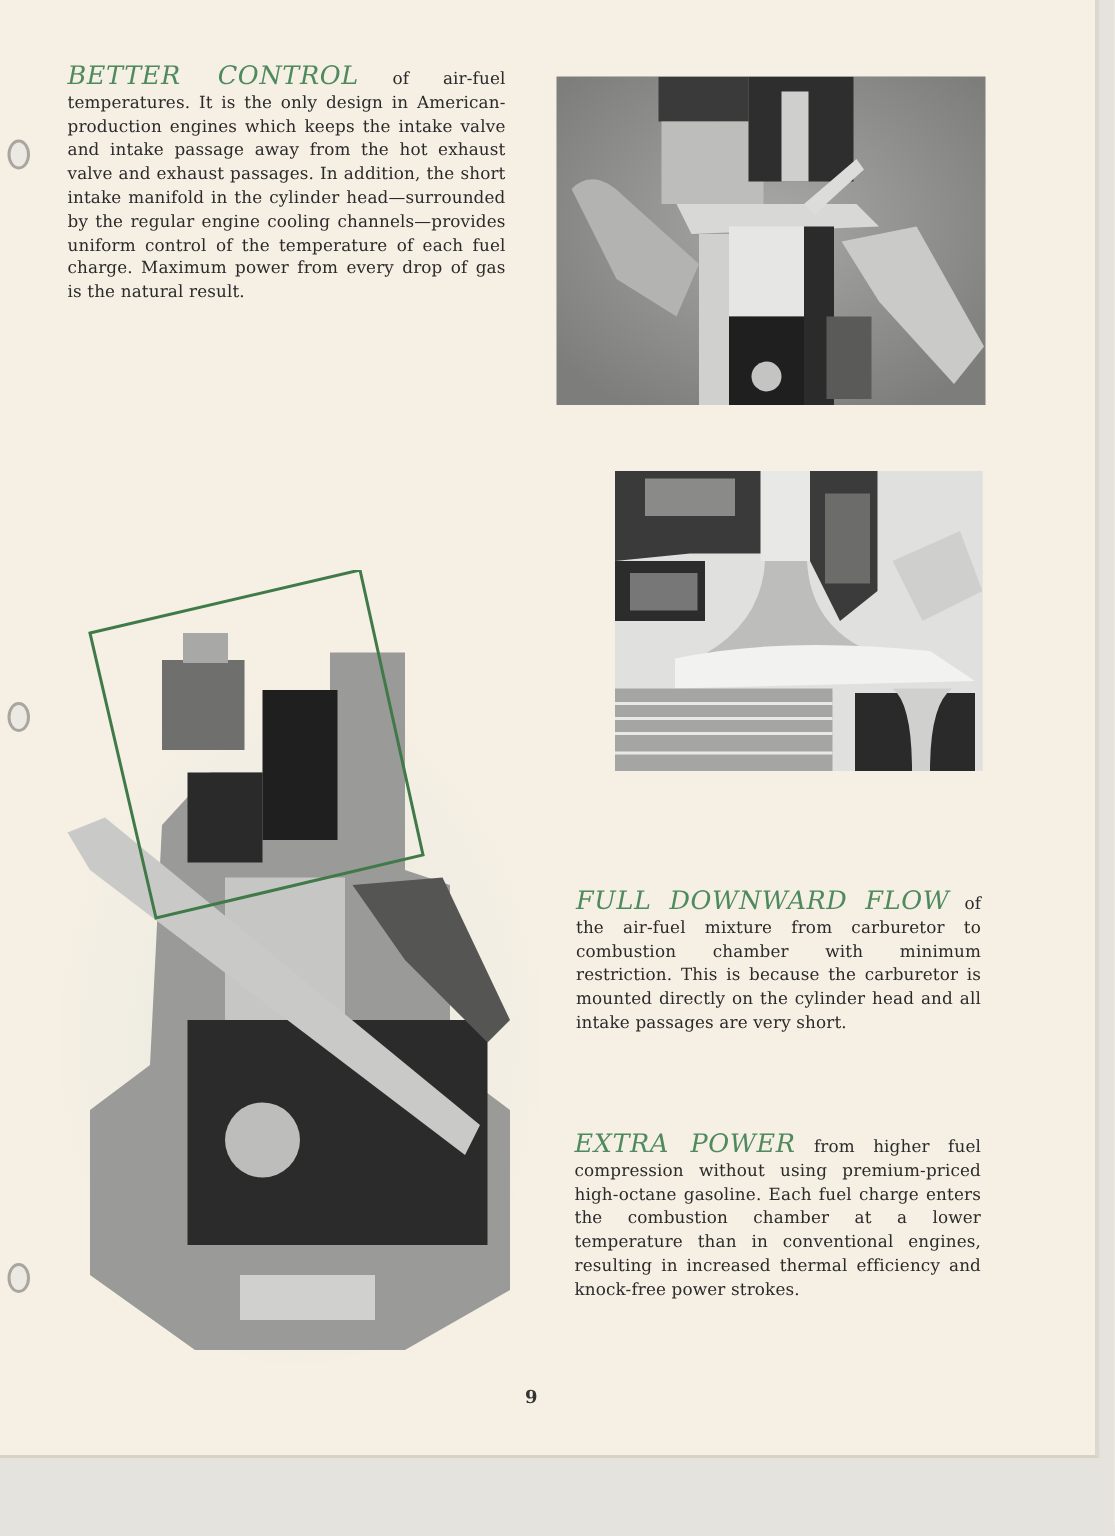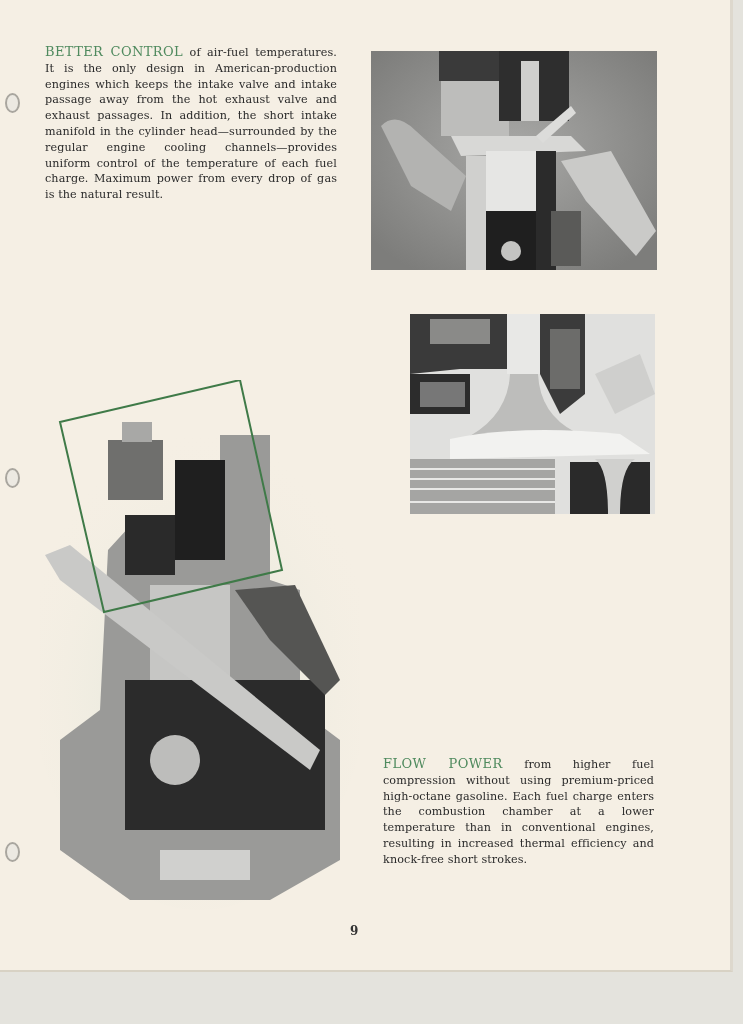--- a/index.html
+++ b/index.html
@@ -1,20 +1,20 @@
 <!DOCTYPE html>
 <html><head>
 <meta charset="utf-8">
 <style>
   html, body { margin:0; padding:0; }
   body { width:743px; height:1024px; position:relative; overflow:hidden; background:#e4e3dd; font-family:"DejaVu Serif", serif; }
   .page { position:absolute; left:0; top:0; width:730px; height:970px; background:#f5efe4; border-right:3px solid #ddd8cd; border-bottom:2px solid #d8d2c4; }
   .hole { position:absolute; left:5px; width:15px; height:20px; border-radius:50%; border:2px solid #a9a69f; background:#ece9e2; box-sizing:border-box; }
   .para { position:absolute; font-size:11.2px; line-height:15.8px; color:#2a2a2a; text-align:justify; letter-spacing:0.1px; }
-  .hl { color:#4f8a5e; letter-spacing:0.4px; font-size:13px; }
+  .hl { color:#4f8a5e; letter-spacing:0.4px; font-size:17px;font-style:italic; }
   .photo { position:absolute; overflow:hidden; }
   .pnum { position:absolute; left:350px; top:924px; font-size:12px; font-weight:bold; color:#333; }
 </style>
 </head>
 <body>
 
 <div class="page">
 
   <div class="hole" style="top:93px"></div>
   <div class="hole" style="top:468px"></div>
@@ -94,19 +94,22 @@
       <rect x="85" y="300" width="200" height="150" fill="#2b2b2b"></rect>
       <circle cx="135" cy="380" r="25" fill="#bdbdbb"></circle>
       <path d="M5 175 L30 165 L280 370 L270 390 L20 200 Z" fill="#c9c9c7"></path>
       <path d="M195 210 L255 205 L300 300 L285 315 L230 260 Z" fill="#555553"></path>
       <rect x="120" y="470" width="90" height="30" fill="#d0d0ce"></rect>
 
       <polygon points="20,42 200,0 242,190 64,232" fill="none" stroke="#3f7a48" stroke-width="2"></polygon>
     </svg>
   </div>
 
+  <div class="para" style="left:384px; top:594px; width:270px;">
+    <span class="hl">FULL DOWNWARD FLOW</span><span> of the air-fuel mixture from carburetor to combustion chamber with minimum restriction. This is because the carburetor is mounted directly on the cylinder head and all intake passages are very short.</span>
+  </div>
 
   <div class="para" style="left:383px; top:756px; width:271px;">
-    <span class="hl">FLOW POWER</span><span> from higher fuel compression without using premium-priced high-octane gasoline. Each fuel charge enters the combustion chamber at a lower temperature than in conventional engines, resulting in increased thermal efficiency and knock-free short strokes.</span>
+    <span class="hl">EXTRA POWER</span><span> from higher fuel compression without using premium-priced high-octane gasoline. Each fuel charge enters the combustion chamber at a lower temperature than in conventional engines, resulting in increased thermal efficiency and knock-free power strokes.</span>
   </div>
 
   <div class="pnum">9</div>
 </div>
 
 </body></html>

